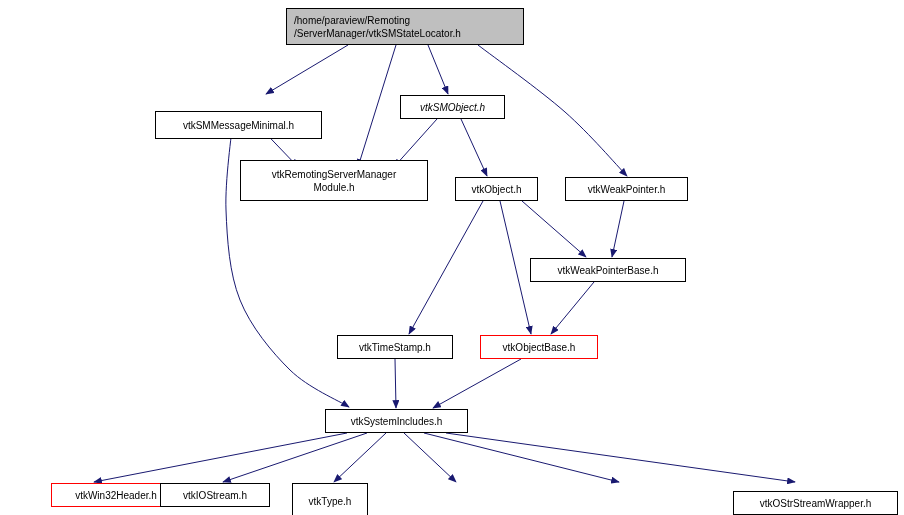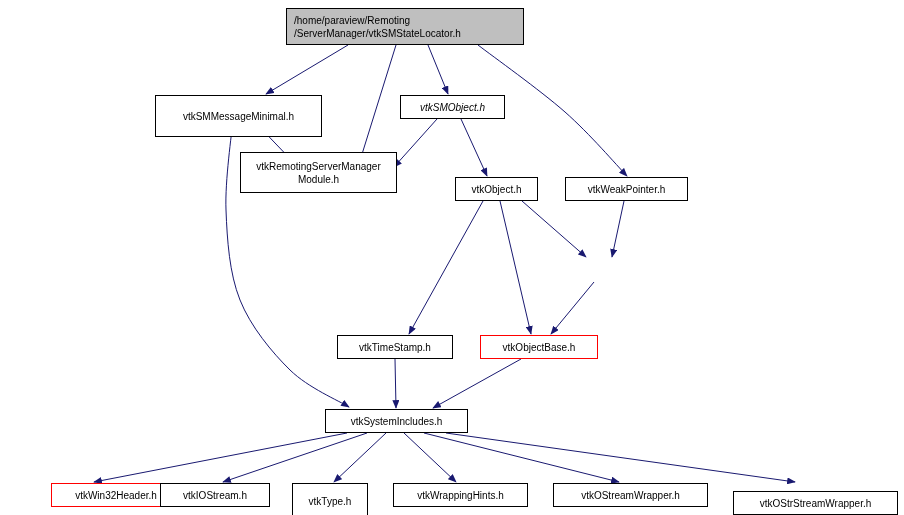--- a/index.html
+++ b/index.html
@@ -82,29 +82,28 @@
       <path d="M347,433 L94,482" fill="none" stroke="#191970" stroke-width="1" marker-end="url(#arrowhead)"></path>
       <path d="M367,433 L223,482" fill="none" stroke="#191970" stroke-width="1" marker-end="url(#arrowhead)"></path>
       <path d="M386,433 L334,482" fill="none" stroke="#191970" stroke-width="1" marker-end="url(#arrowhead)"></path>
       <path d="M404,433 L456,482" fill="none" stroke="#191970" stroke-width="1" marker-end="url(#arrowhead)"></path>
       <path d="M424,433 L619,482" fill="none" stroke="#191970" stroke-width="1" marker-end="url(#arrowhead)"></path>
       <path d="M446,433 L795,482" fill="none" stroke="#191970" stroke-width="1" marker-end="url(#arrowhead)"></path>
     </svg>
   <div class="nodes-layer" id="nodes-layer">
       <div class="node root" style="left: 286px; top: 8px; width: 238px; height: 37px;">/home/paraview/Remoting
 /ServerManager/vtkSMStateLocator.h</div>
-      <div class="node" style="left: 155px; top: 95px; width: 167px; height: 42px;">vtkSMMessageMinimal.h</div>
+      <div class="node" style="left: 155px; top: 111px; width: 167px; height: 28px;">vtkSMMessageMinimal.h</div>
       <div class="node" style="left: 400px; top: 95px; width: 105px; height: 24px; font-style: italic;">vtkSMObject.h</div>
-      <div class="node" style="left: 240px; top: 152px; width: 157px; height: 41px;">vtkRemotingServerManager
+      <div class="node" style="left: 240px; top: 160px; width: 188px; height: 41px;">vtkRemotingServerManager
 Module.h</div>
       <div class="node" style="left: 565px; top: 177px; width: 123px; height: 24px;">vtkWeakPointer.h</div>
       <div class="node" style="left: 455px; top: 177px; width: 83px; height: 24px;">vtkObject.h</div>
+      <div class="node" style="left: 530px; top: 258px; width: 156px; height: 24px;">vtkWeakPointerBase.h</div>
       <div class="node" style="left: 337px; top: 335px; width: 116px; height: 24px;">vtkTimeStamp.h</div>
       <div class="node red" style="left: 480px; top: 335px; width: 118px; height: 24px;">vtkObjectBase.h</div>
       <div class="node" style="left: 325px; top: 409px; width: 143px; height: 24px;">vtkSystemIncludes.h</div>
       <div class="node red" style="left: 5px; top: 483px; width: 130px; height: 24px; margin-left: 46px;">vtkWin32Header.h</div>
       <div class="node" style="left: 160px; top: 483px; width: 110px; height: 24px;">vtkIOStream.h</div>
       <div class="node" style="left: 292px; top: 483px; width: 76px; height: 36px;">vtkType.h</div>
-      <div class="node" style="left: 393px; top: 483px; width: 135px; height: 24px;">vtkWrappingHints.h</div>
-      <div class="node" style="left: 553px; top: 483px; width: 155px; height: 24px;">vtkOStreamWrapper.h</div>
       <div class="node" style="left: 733px; top: 483px; width: 165px; height: 24px; margin-top: 8px;">vtkOStrStreamWrapper.h</div>
     </div>
 </div>
 
 </body></html>

